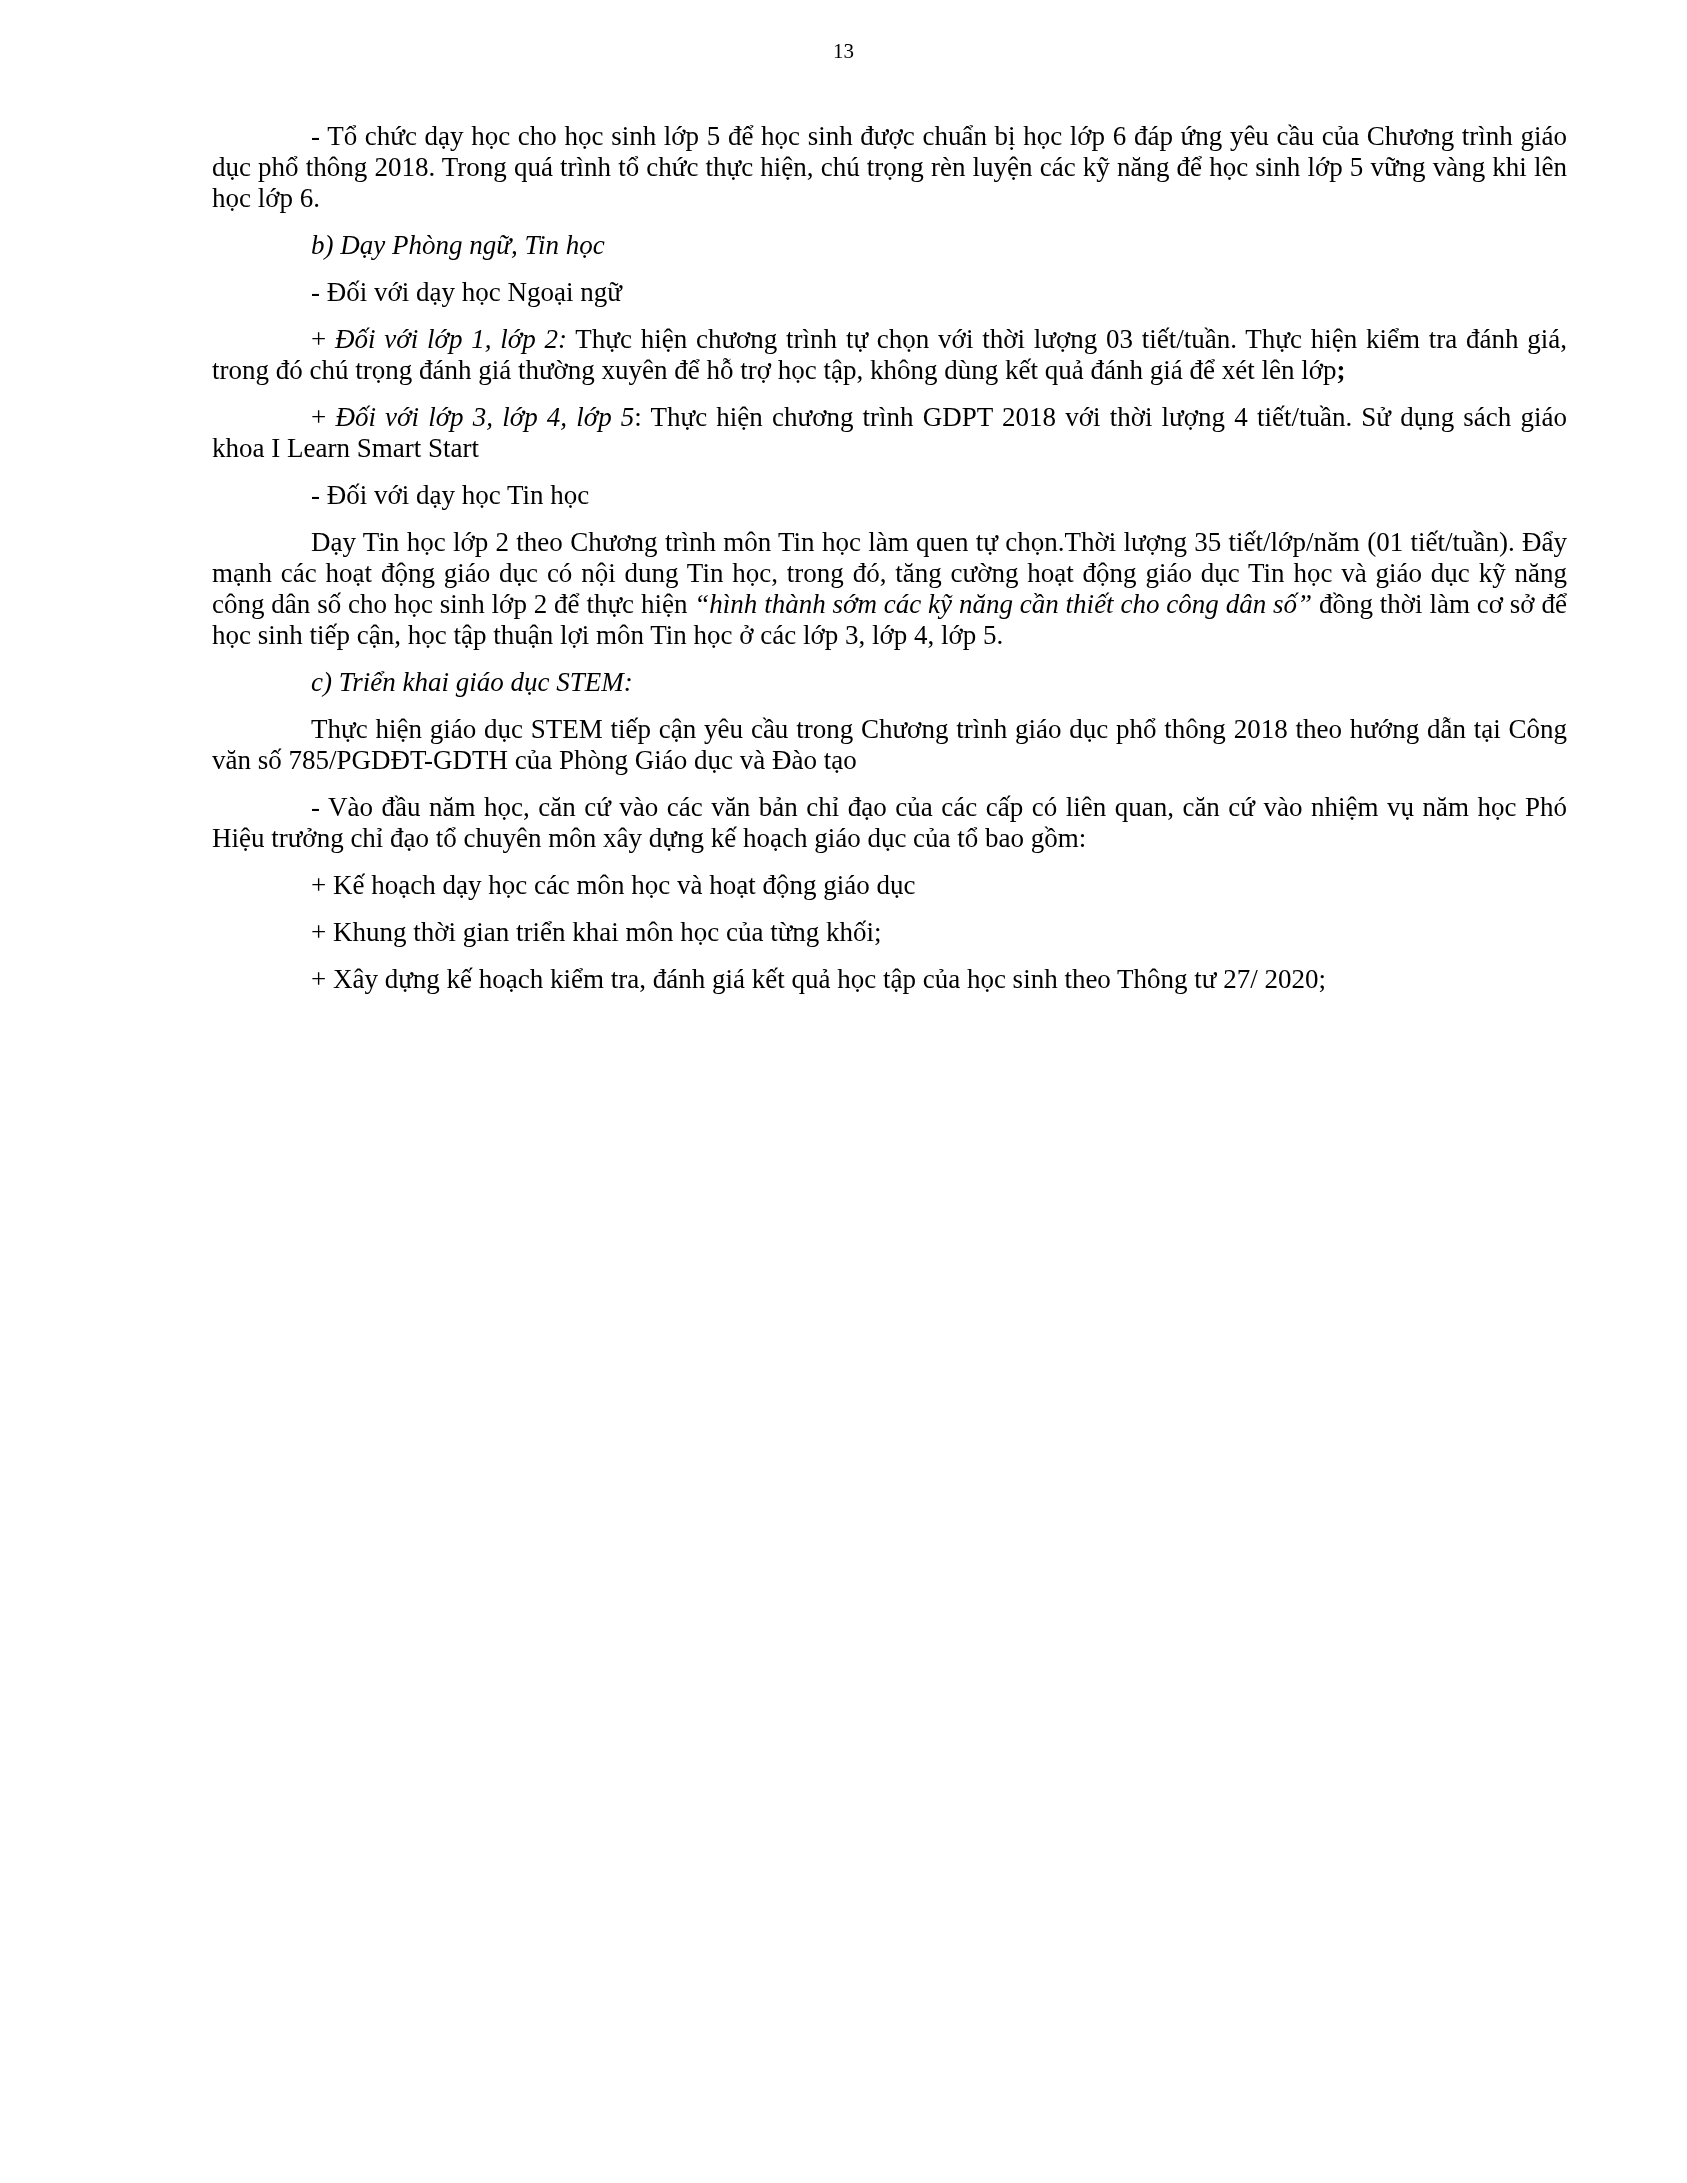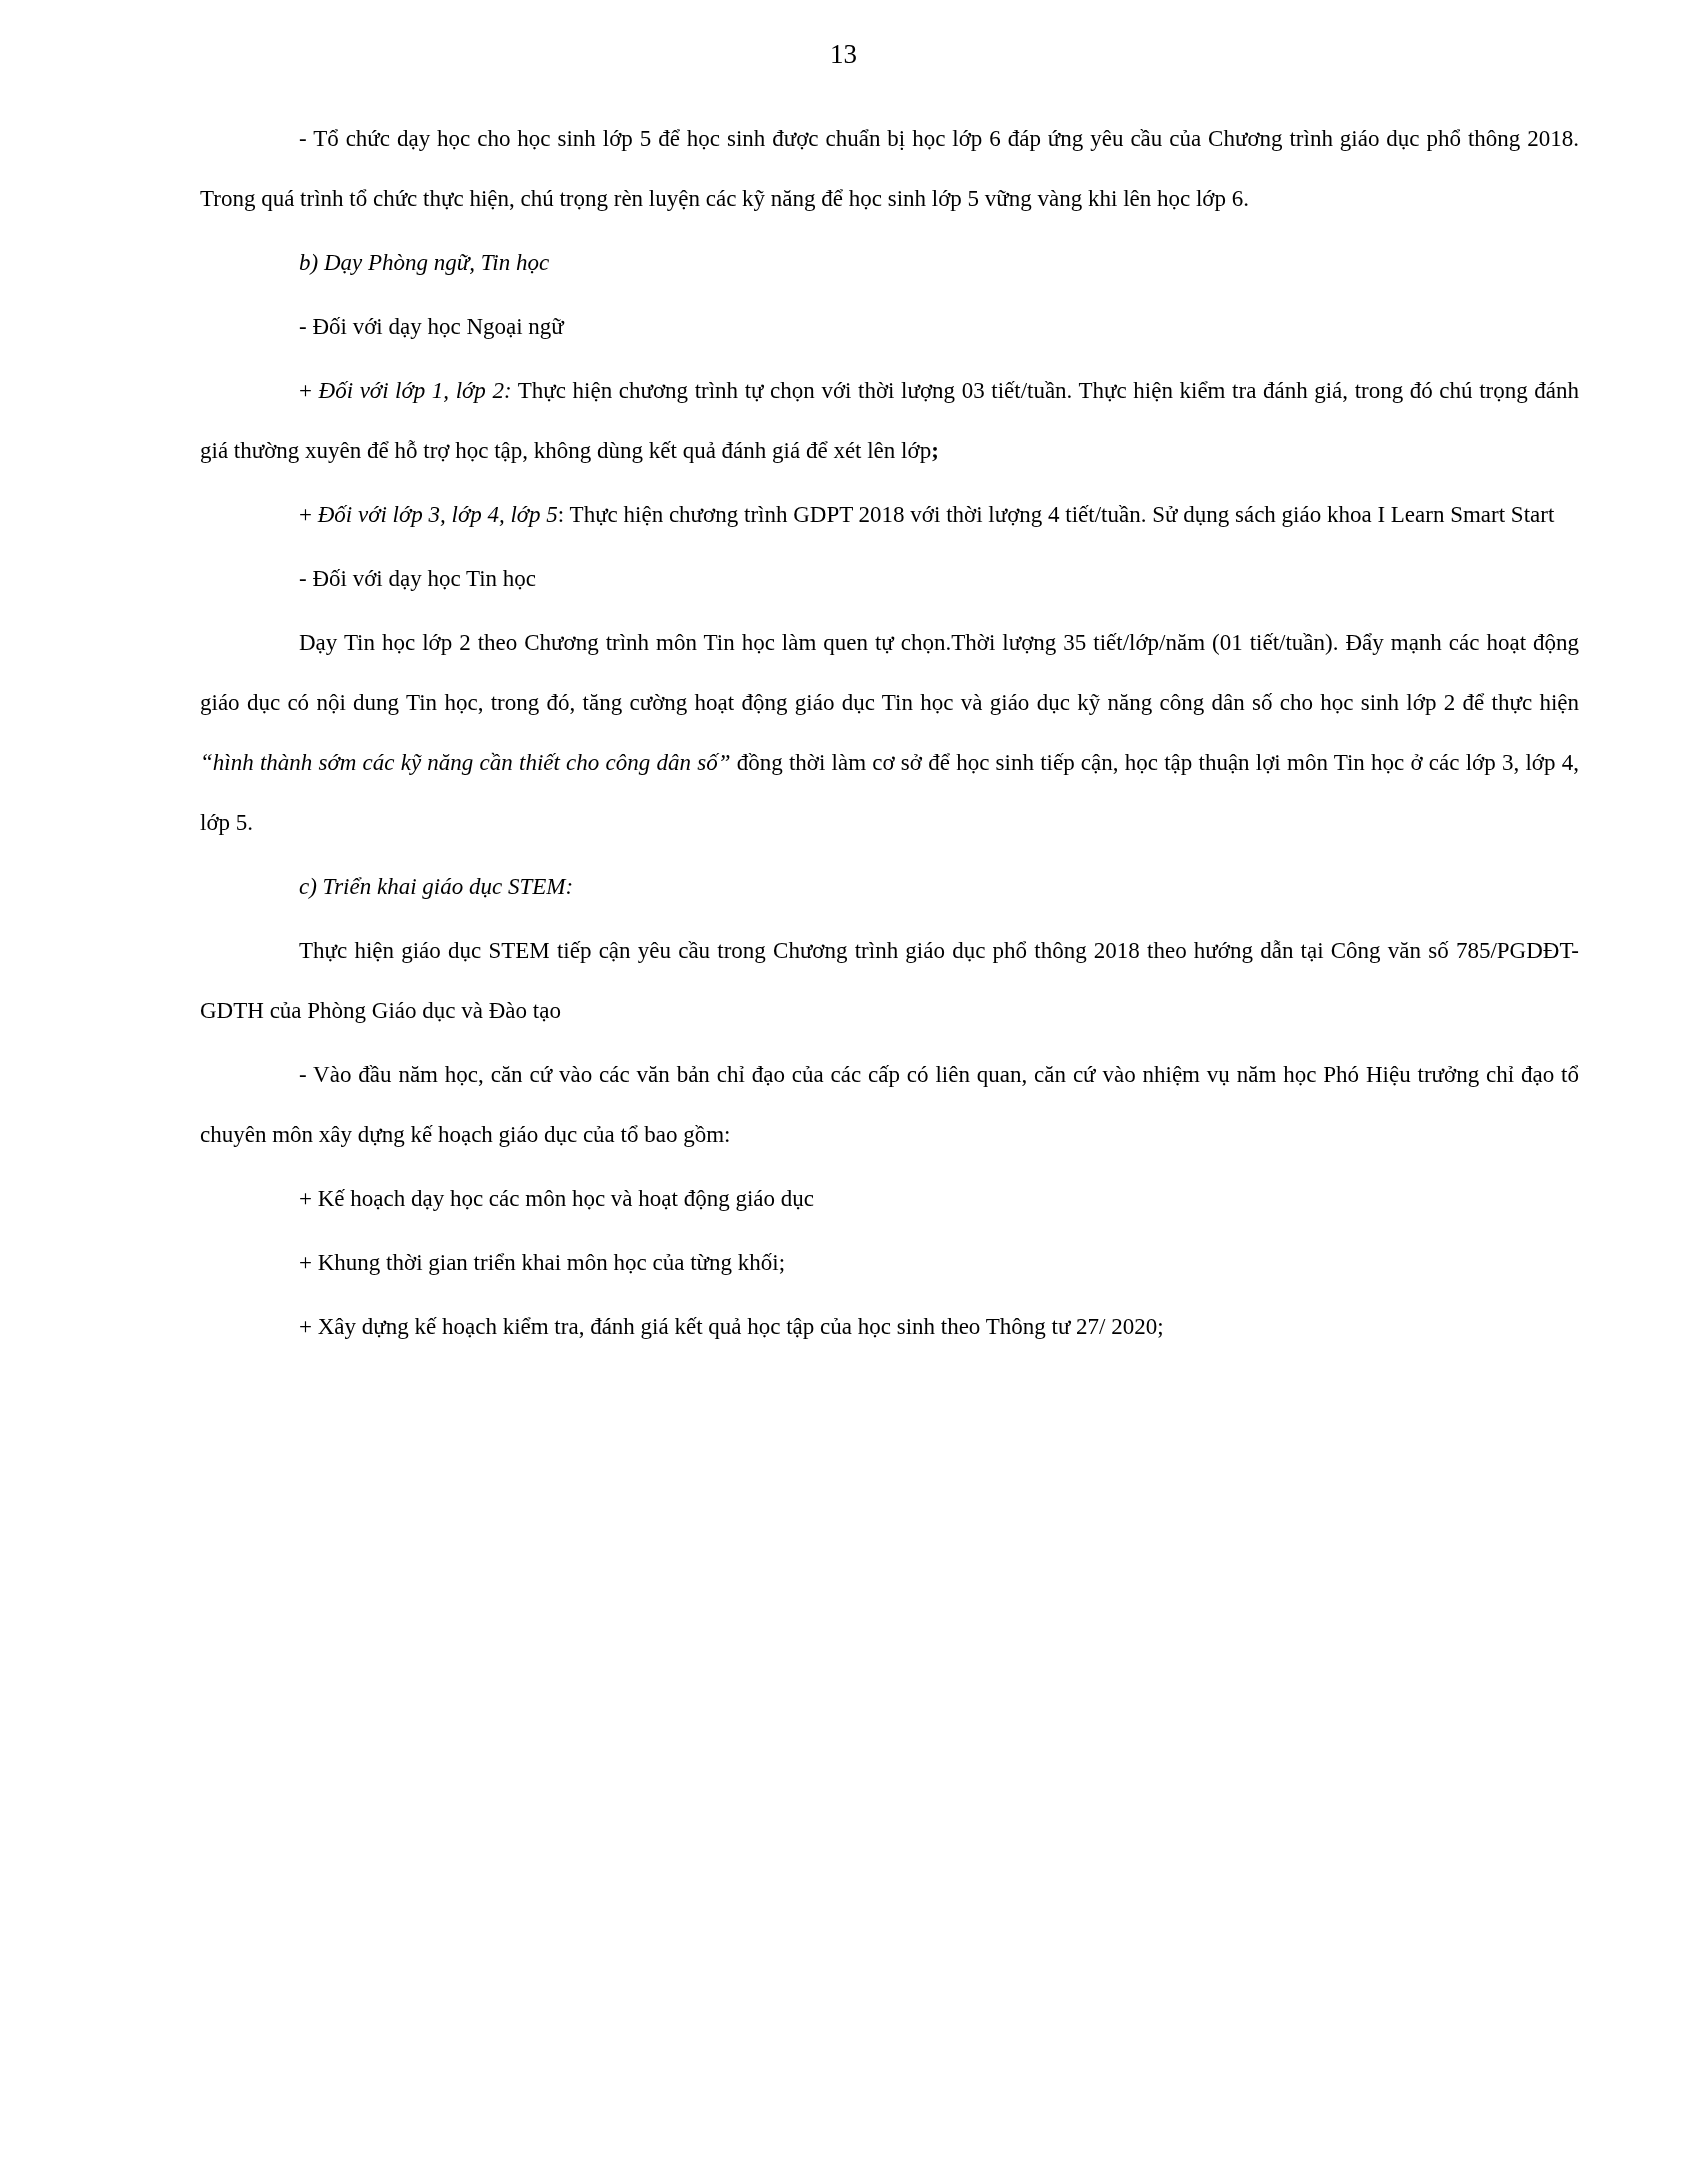--- a/index.html
+++ b/index.html
@@ -17,35 +17,35 @@
     font-family: "Liberation Serif", "DejaVu Serif", serif;
     color: #000000;
     overflow: hidden;
   }
   .page-number {
     position: absolute;
     top: 41px;
     left: 0;
     width: 1687px;
     text-align: center;
-    font-size: 27px;
+    font-size: 21px;
     line-height: 1;
     font-family: "Liberation Serif", "DejaVu Serif", serif;
   }
   .body-block {
     position: absolute;
     top: 105px;
     left: 196px;
     width: 1387px;
   }
   p {
-    margin: 4px;
+    margin: 16px;
     padding: 0;
-    font-size: 23px;
-    line-height: 60px;
+    font-size: 27px;
+    line-height: 31px;
     text-align: justify;
     text-justify: inter-word;
     text-indent: 99px;
     hyphens: none;
     word-spacing: 0px;
   }
   
   .ital {
     font-style: italic;
   }

